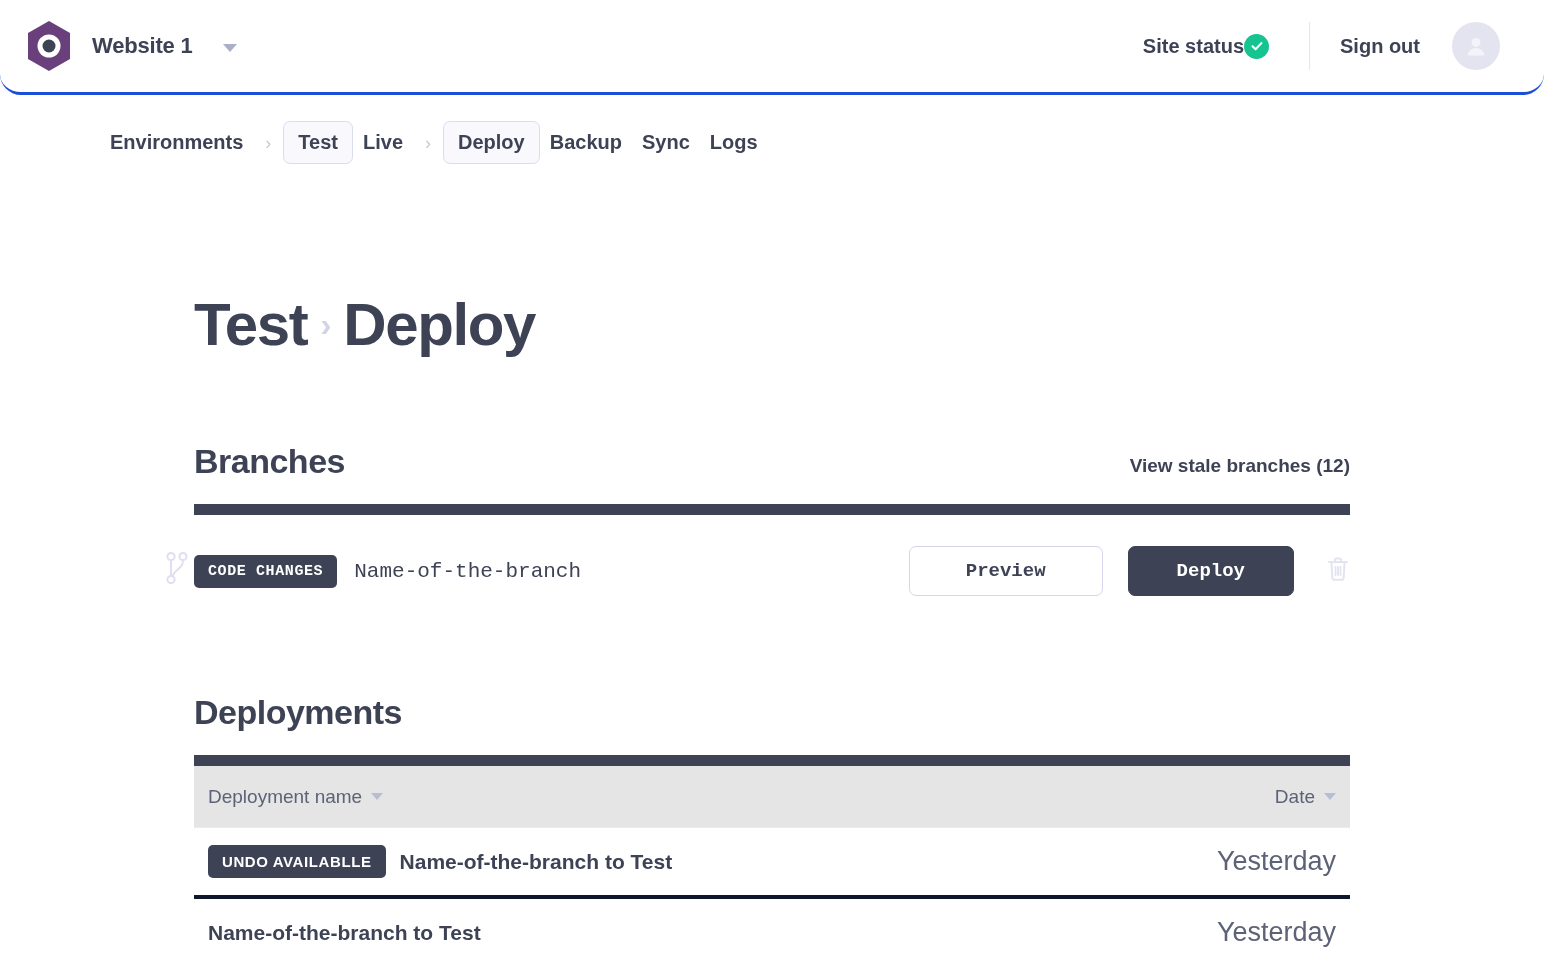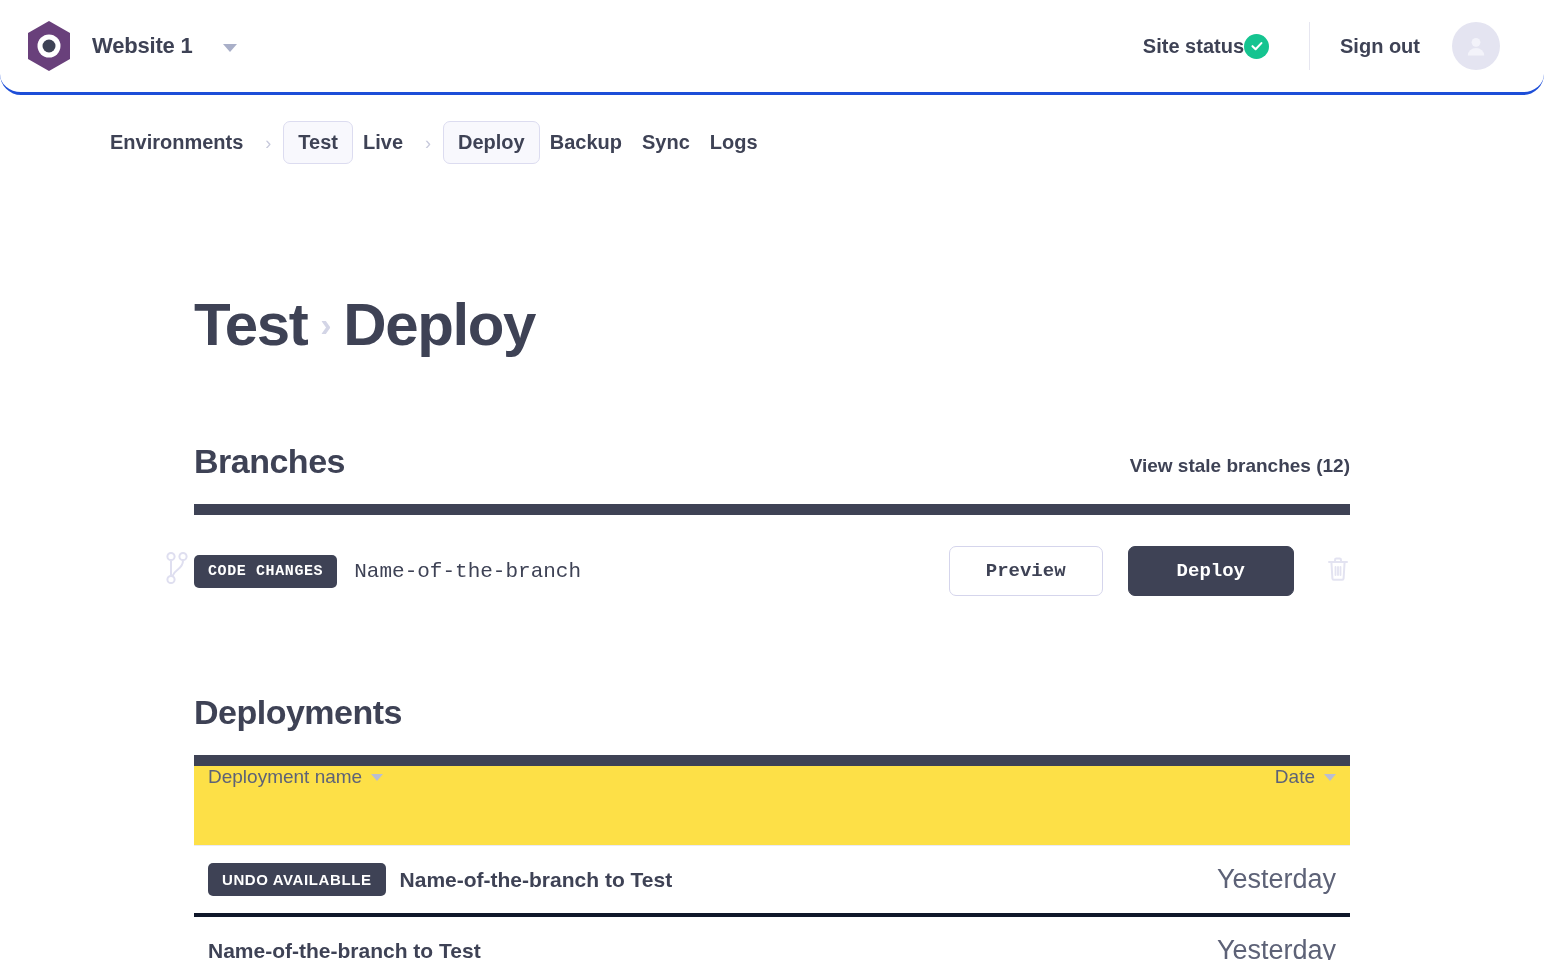--- a/index.html
+++ b/index.html
@@ -196,21 +196,21 @@
   .branch-actions {
     margin-left: auto;
     display: flex;
     align-items: center;
     gap: 25px;
   }
   .btn {
     font-size: 19px;
     font-weight: bold;
     border-radius: 7px;
-    padding: 13px 36px;
+    padding: 13px 56px;
     cursor: pointer;
     white-space: nowrap;
   }
   .btn-outline {
     background: #ffffff;
     border: 1px solid #d5d5ec;
     color: #3e4255;
   }
   .btn-solid {
     background: #3e4255;
@@ -220,24 +220,24 @@
   }
   .trash-btn {
     cursor: pointer;
     display: flex;
     align-items: center;
     margin-left: 7px;
   }
 
   
   .table-head {
-    background: #fde047;
-    display: flex;
-    align-items: flex-start;
-    height: 80px;
+    background: #e5e5e5;
+    display: flex;
+    align-items: center;
+    height: 62px;
     padding: 0 14px;
     border-bottom: 1px solid #eaeaf4;
   }
   .th {
     font-size: 19px;
     color: #5d6277;
     display: flex;
     align-items: center;
     gap: 9px;
     cursor: pointer;

